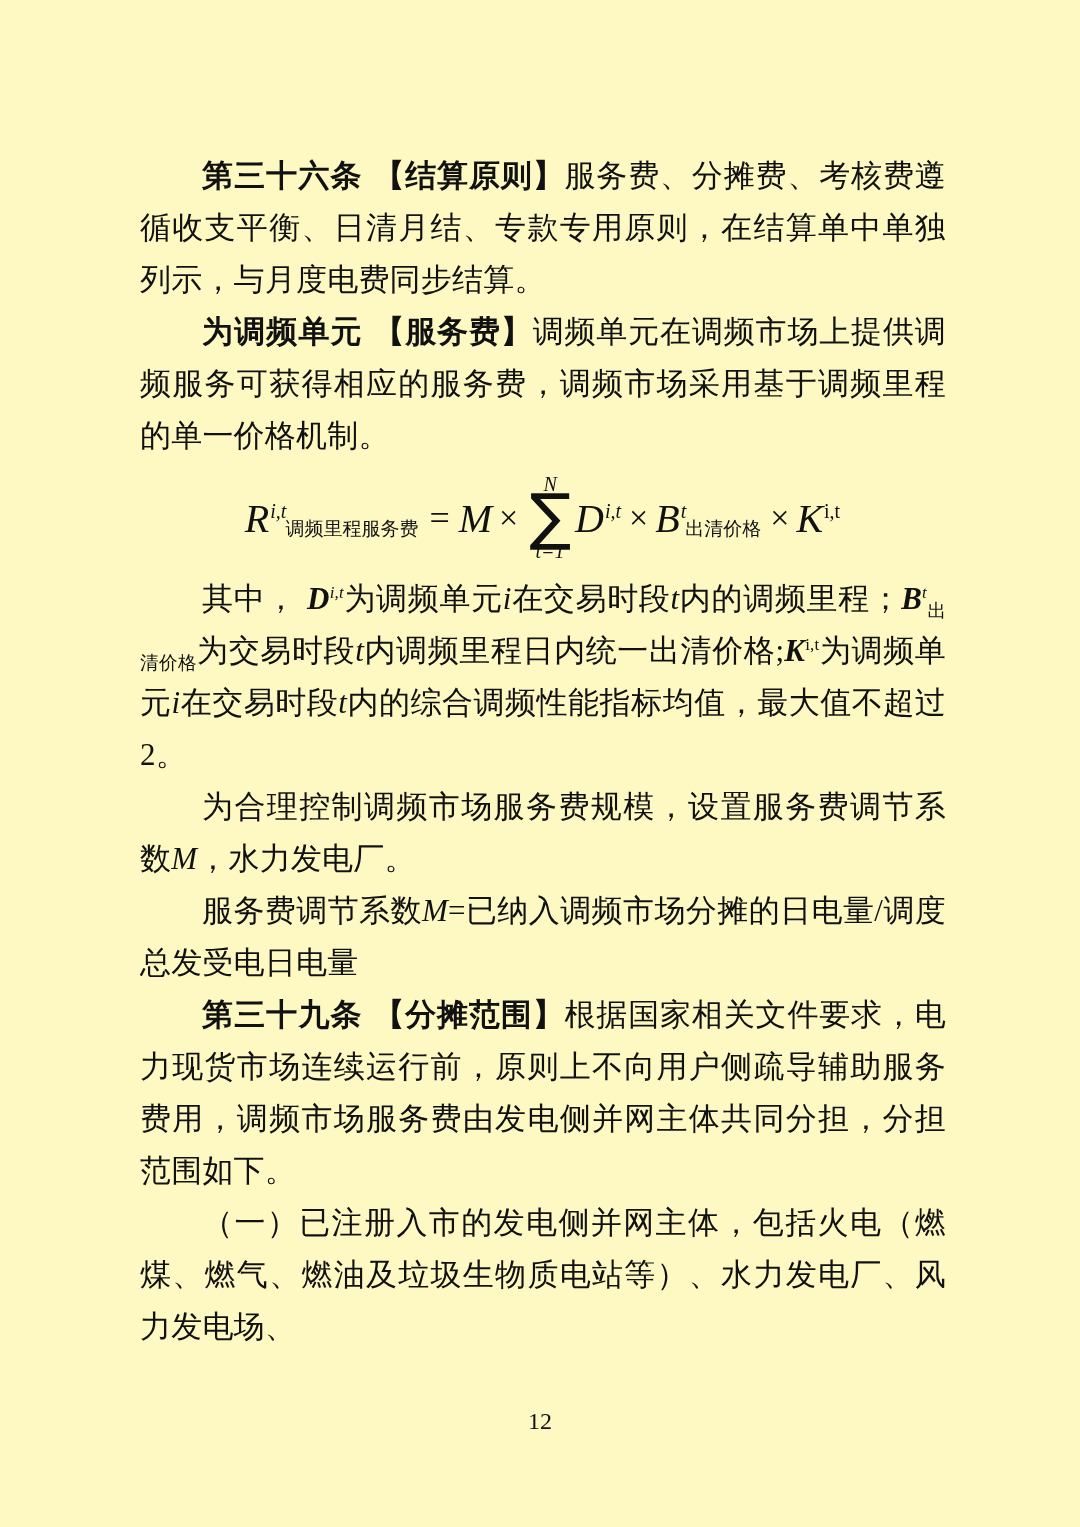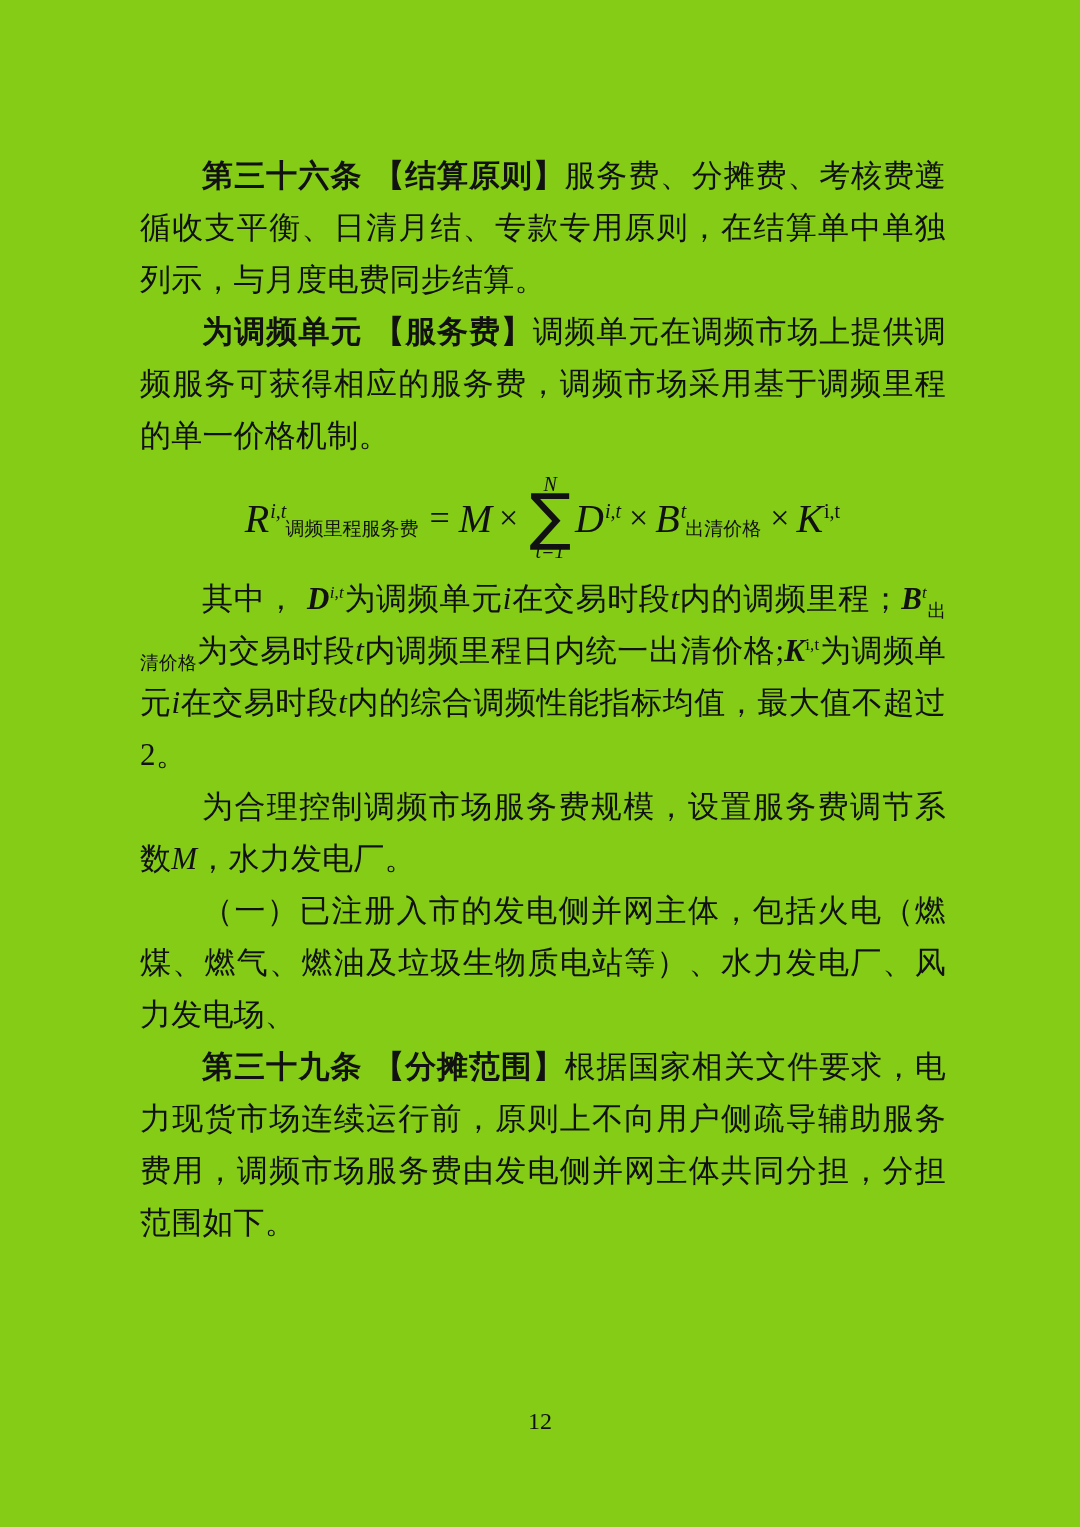--- a/index.html
+++ b/index.html
@@ -4,21 +4,21 @@
 <style>
   html, body {
     margin: 0;
     padding: 0;
     background: #ffffff;
   }
   .page {
     position: relative;
     width: 1080px;
     height: 1527px;
-    background: #84cc16;
+    background: #fef9c3;
     margin: 0 auto;
     overflow: hidden;
     font-family: "Liberation Serif", "DejaVu Serif", serif;
     color: #111111;
   }
   .content {
     position: absolute;
     left: 140px;
     top: 150px;
     width: 806px;
@@ -186,21 +186,22 @@
         <span class="term"><span>B</span><span class="sups">t</span><span class="subs-cn">出清价格</span></span>
         <span class="op">×</span>
         <span class="term upright-sup"><span>K</span><span class="sups">i,t</span></span>
       </span>
     </div>
 
     <p class="para"><span>其中，</span><span class="sp"></span><span class="mv mv-b">D</span><sup class="msup">i,t</sup><span>为调频单元</span><span class="mv">i</span><span>在交易时段</span><span class="mv">t</span><span>内的调频里程；</span><span class="mv mv-b">B</span><sup class="msup">t</sup><sub class="cn-sub">出清价格</sub><span>为交易时段</span><span class="mv">t</span><span>内调频里程日内统一出清价格;</span><span class="mv mv-b">K</span><sup class="msup up">i,t</sup><span>为调频单元</span><span class="mv">i</span><span>在交易时段</span><span class="mv">t</span><span>内的综合调频性能指标均值，最大值不超过2。</span></p>
 
     <p class="para"><span>为合理控制调频市场服务费规模，设置服务费调节系数</span><span class="mv">M</span><span>，水力发电厂。</span></p>
 
+    <p class="para"><span>服务费调节系数</span><span class="mv">M</span><span>=已纳入调频市场分摊的日电量/调度总发受电日电量</span></p>
+
+    <p class="para"><span class="art-no">第三十九条</span><span class="sp"></span><span class="bracket-title">【分摊范围】</span><span>根据国家相关文件要求，电力现货市场连续运行前，原则上不向用户侧疏导辅助服务费用，调频市场服务费由发电侧并网主体共同分担，分担范围如下。</span></p>
 
     <p class="para"><span>（一）</span><span>已注册入市的发电侧并网主体，包括火电（燃煤、燃气、燃油及垃圾生物质电站等）、水力发电厂、风力发电场、</span></p>
-
-    <p class="para"><span class="art-no">第三十九条</span><span class="sp"></span><span class="bracket-title">【分摊范围】</span><span>根据国家相关文件要求，电力现货市场连续运行前，原则上不向用户侧疏导辅助服务费用，调频市场服务费由发电侧并网主体共同分担，分担范围如下。</span></p>
 
   </div>
 
   <div class="page-number">12</div>
 </div>
 
 </body></html>

